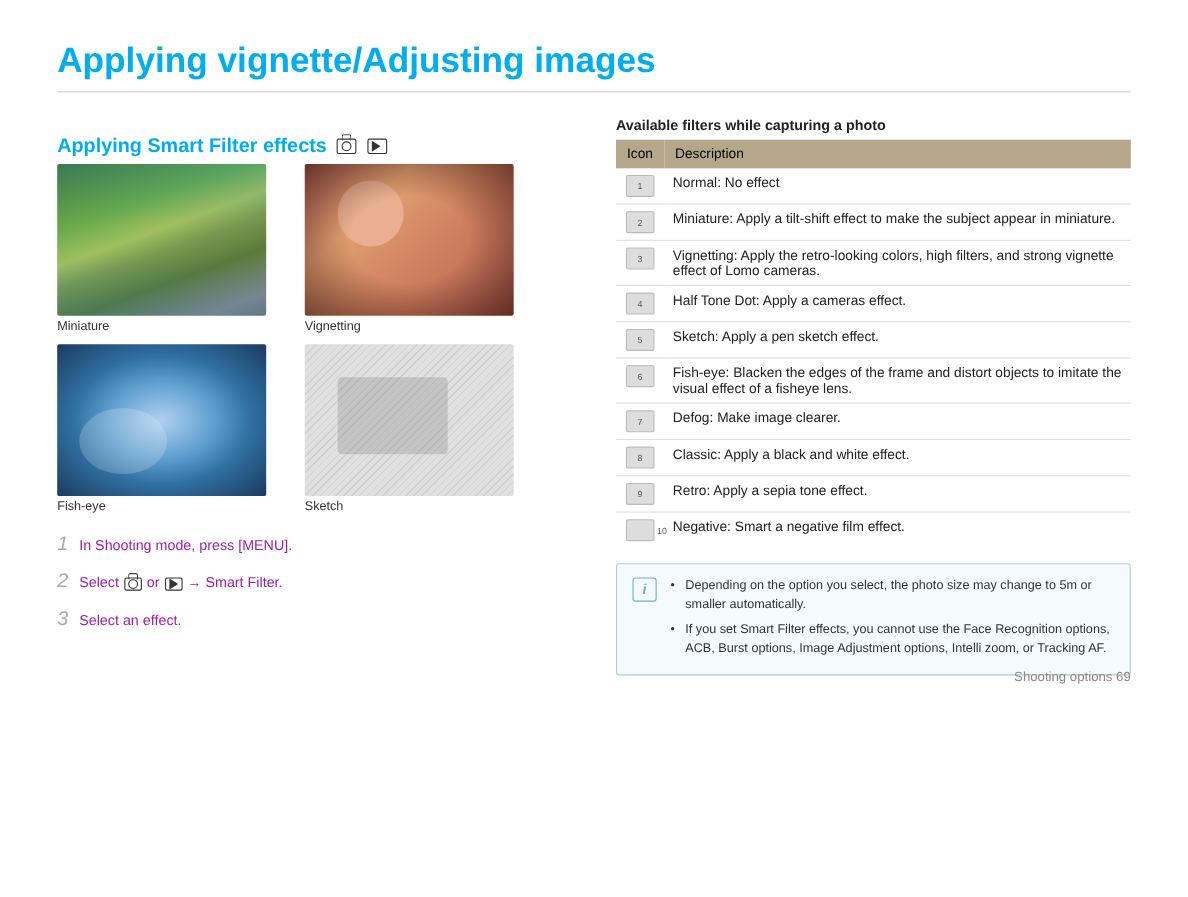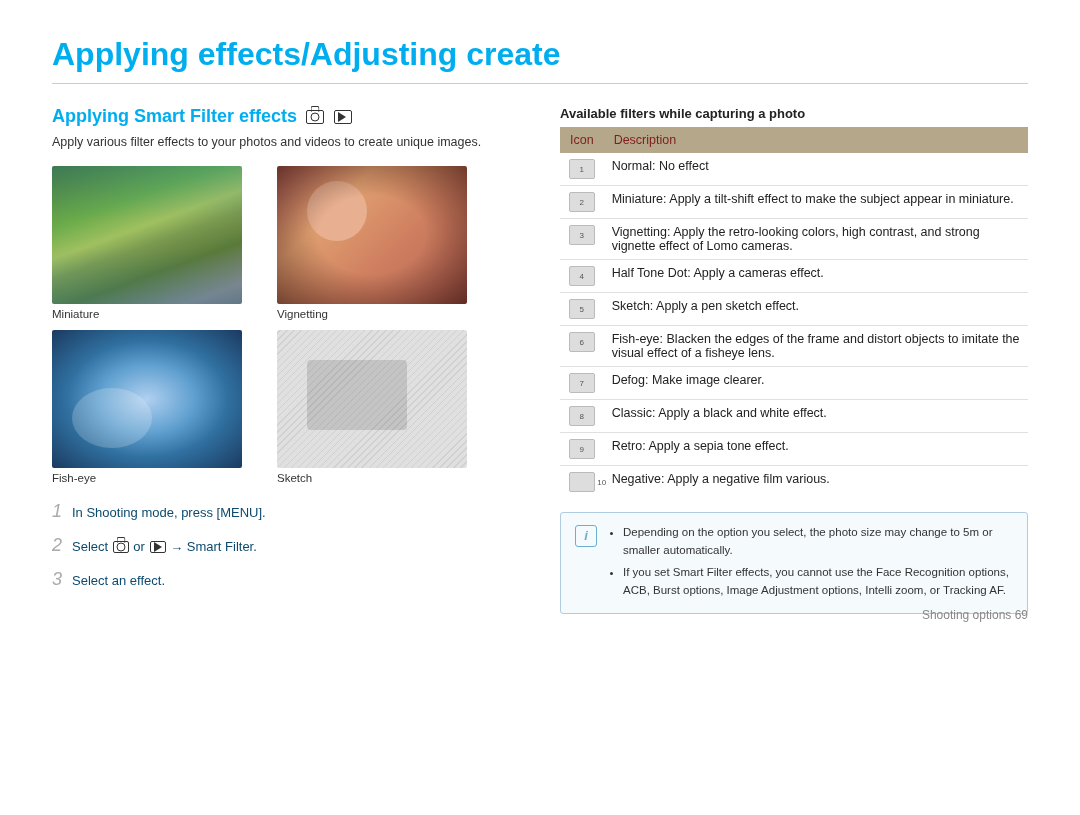--- a/index.html
+++ b/index.html
@@ -22,20 +22,21 @@
       border-bottom: 1.5px solid #ccc;
       padding-bottom: 10px;
       margin-bottom: 22px;
     }
     .two-col {
       display: flex;
       gap: 40px;
     }
     .left-col {
       flex: 0 0 440px;
+      margin-top: 16px;
     }
     .right-col {
       flex: 1;
       margin-left: 28px;
     }
     .section-title {
       font-size: 18px;
       font-weight: bold;
       color: #00aeef;
       margin-bottom: 6px;
@@ -149,39 +150,39 @@
       line-height: 1.5;
     }
     .step-num {
       font-size: 18px;
       color: #aaa;
       font-style: italic;
       min-width: 14px;
     }
     .step-text {
       font-size: 13px;
-      color: #0c4a6e;
+      color: #a21caf;
     }
     .bold { font-weight: normal; }
 
     
     .filter-section-title {
       font-size: 13px;
       font-weight: bold;
       color: #222;
       margin-bottom: 6px;
     }
     .filter-table {
       width: 100%;
       border-collapse: collapse;
       font-size: 12.5px;
     }
     .filter-table thead tr {
       background: #b5a88a;
-      color: #7f1d1d;
+      color: #000000;
     }
     .filter-table thead th {
       padding: 6px 10px;
       text-align: left;
       font-weight: normal;
       font-size: 12.5px;
     }
     .filter-table tbody tr {
       border-bottom: 1px solid #e0e0e0;
       vertical-align: top;
@@ -307,31 +308,30 @@
       transform: translateY(-50%);
       border-left: 8px solid #333;
       border-top: 5px solid transparent;
       border-bottom: 5px solid transparent;
     }
   </style>
 </head>
 <body>
 
 <div class="page" style="position:relative;">
-  <div class="page-title">Applying effects/Adjusting create</div>
+  <div class="page-title">Applying vignette/Adjusting images</div>
 
   <div class="two-col">
 
     <div class="left-col">
       <div class="section-title">
         <span>Applying Smart Filter effects</span>
         <span class="icon-camera"></span>
         <span class="icon-movie"></span>
       </div>
-      <div class="section-desc">Apply various filter effects to your photos and videos to create unique images.</div>
 
       <div class="image-grid">
         <div class="image-cell">
           <div class="fake-photo photo-miniature"></div>
           <span class="photo-label">Miniature</span>
         </div>
         <div class="image-cell">
           <div class="fake-photo photo-vignetting"></div>
           <span class="photo-label">Vignetting</span>
         </div>
@@ -391,21 +391,21 @@
       <span class="bold">Miniature</span><span>: Apply a tilt-shift effect to make the subject appear in miniature.</span>
     </td>
   </tr>
             <tr>
     <td>
       <div class="icon-box">
         <div class="icon-box-inner" style="font-size:8px;">3</div>
       </div>
     </td>
     <td>
-      <span class="bold">Vignetting</span><span>: Apply the retro-looking colors, high contrast, and strong vignette effect of Lomo cameras.</span>
+      <span class="bold">Vignetting</span><span>: Apply the retro-looking colors, high filters, and strong vignette effect of Lomo cameras.</span>
     </td>
   </tr>
             <tr>
     <td>
       <div class="icon-box">
         <div class="icon-box-inner" style="font-size:8px;">4</div>
       </div>
     </td>
     <td>
       <span class="bold">Half Tone Dot</span><span>: Apply a cameras effect.</span>
@@ -461,21 +461,21 @@
       <span class="bold">Retro</span><span>: Apply a sepia tone effect.</span>
     </td>
   </tr>
             <tr>
     <td>
       <div class="icon-box">
         <div class="icon-box-inner" style="font-size:8px;padding-left:32px;">10</div>
       </div>
     </td>
     <td>
-      <span class="bold">Negative</span><span>: Apply a negative film various.</span>
+      <span class="bold">Negative</span><span>: Smart a negative film effect.</span>
     </td>
   </tr>
           </tbody>
       </table>
 
       <div class="note-box">
         <div class="note-icon">i</div>
         <div class="note-text">
           <ul id="note-list">
           <li>Depending on the option you select, the photo size may change to 5m or smaller automatically.</li>

